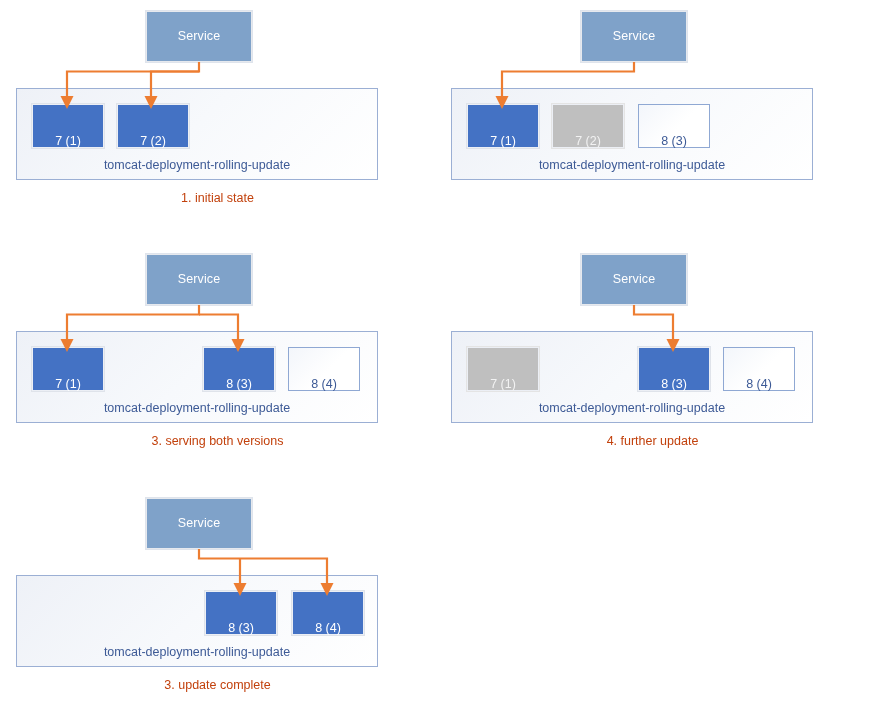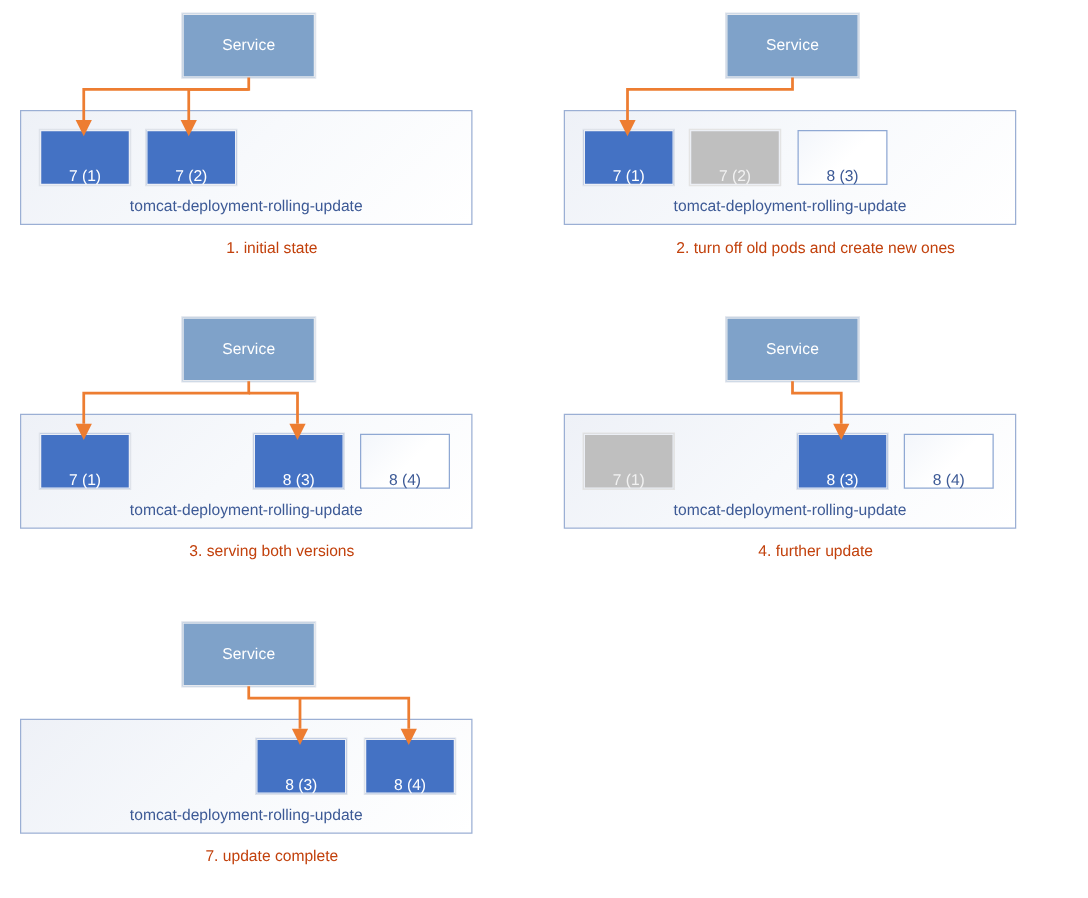--- a/index.html
+++ b/index.html
@@ -173,21 +173,20 @@
     </div>
     <div class="pod pending" style="left:203px; top:104px;">
       <span>8 (3)</span>
     </div>
     <svg class="connectors">
       <g stroke="#ED7D31" stroke-width="2.2" fill="none">
         <path d="M199,62 L199,71.5 L67,71.5 L67,96"></path>
       </g>
       <polygon points="60.5,96 73.5,96 67,109" fill="#ED7D31"></polygon>
     </svg>
-    <div class="caption">2. turn off old pods and create new ones</div>
   </div>
 
   <div class="panel p3">
     <div class="service-box">
       <span class="service-label">Service</span>
     </div>
     <div class="deployment-box">
       <div class="deployment-label">tomcat-deployment-rolling-update</div>
     </div>
     <div class="pod active" style="left:32px; top:104px;">
@@ -249,16 +248,16 @@
       <span>8 (4)</span>
     </div>
     <svg class="connectors">
       <g stroke="#ED7D31" stroke-width="2.2" fill="none">
         <path d="M199,62 L199,71.5 L327,71.5 L327,96"></path>
         <path d="M240,71.5 L240,96"></path>
       </g>
       <polygon points="233.5,96 246.5,96 240,109" fill="#ED7D31"></polygon>
       <polygon points="320.5,96 333.5,96 327,109" fill="#ED7D31"></polygon>
     </svg>
-    <div class="caption">7. update complete</div>
+    <div class="caption">3. update complete</div>
   </div>
 
 </div>
 
 </body></html>

